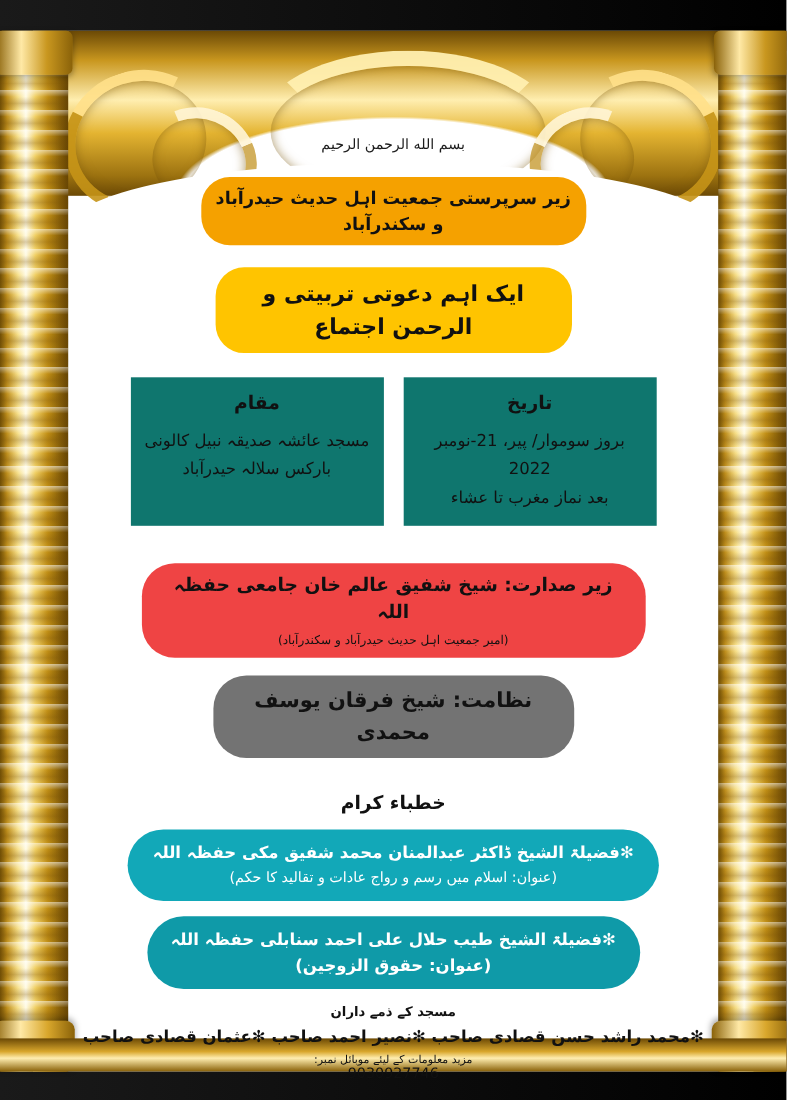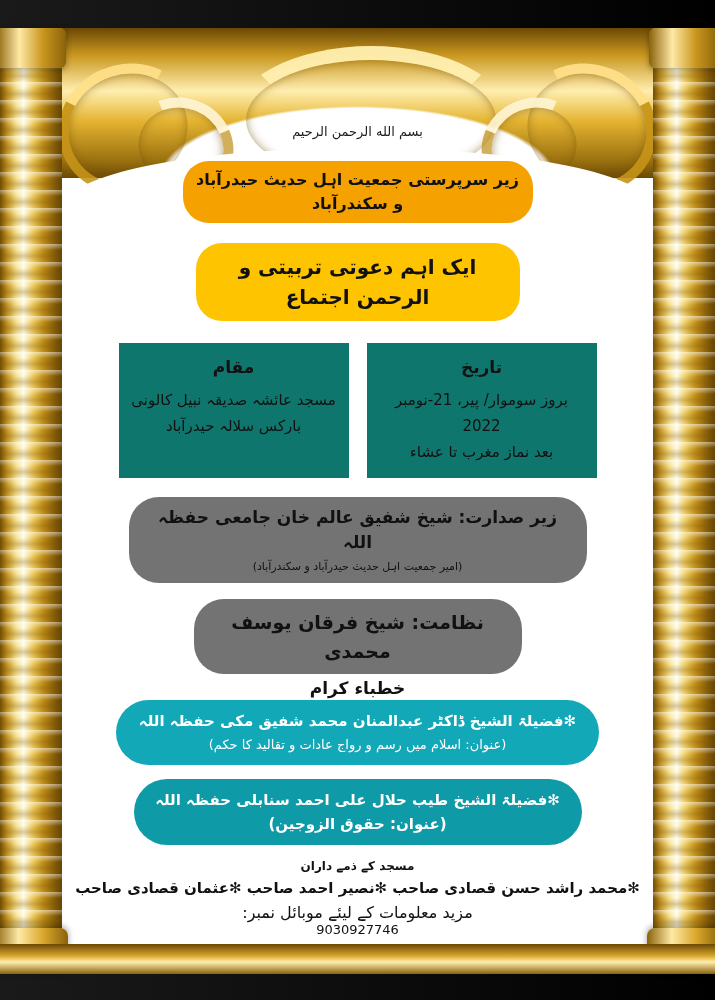--- a/index.html
+++ b/index.html
@@ -103,44 +103,44 @@
     display:flex;flex-direction:row-reverse;justify-content:center;
     gap:18px;margin-top:22px;
   }
   .box{
     background:#0f766e;width:214px;padding:10px 8px 12px;
     font-size:15px;line-height:1.75;color:#111;
   }
   .box .bx-title{font-size:17px;font-weight:bold;margin-bottom:4px;display:block;}
   .box .bx-line{display:block;}
   .band-cream{
-    background:#737373;margin-top:19px;padding:8px 14px;
+    background:#ef4444;margin-top:34px;padding:8px 14px;
     width:430px;border-radius:30px;font-size:17px;font-weight:bold;color:#111;
   }
   .band-cream .sub{display:block;font-size:11px;font-weight:normal;margin-top:3px;}
   .band-cream2{
     background:#737373;margin-top:16px;padding:9px 14px;
     width:300px;border-radius:30px;font-size:19px;font-weight:bold;color:#111;
   }
   .khutba{
-    margin-top:4px;font-size:17px;font-weight:bold;color:#111;
+    margin-top:31px;font-size:17px;font-weight:bold;color:#111;
   }
   .band-teal{
-    background:#12a8b8;margin-top:2px;padding:9px 14px;
+    background:#12a8b8;margin-top:14px;padding:9px 14px;
     width:455px;border-radius:34px;color:#fff;font-size:15px;line-height:1.6;font-weight:bold;
   }
   .band-teal .sub{display:block;font-size:13px;font-weight:normal;margin-top:2px;}
   .band-teal2{
     background:#0f9aa8;margin-top:14px;padding:9px 14px;
     width:420px;border-radius:34px;color:#fff;font-size:15px;line-height:1.6;font-weight:bold;
   }
   .footer{margin-top:14px;color:#111;}
   .f-title{font-size:12px;font-weight:bold;}
   .f-names{font-size:15px;font-weight:bold;margin-top:4px;line-height:1.5;}
-  .f-contact{font-size:16px;margin-top:4px;}
+  .f-contact{font-size:10px;margin-top:4px;}
   .f-phone{font-size:13px;font-weight:normal;text-align:center;}
 </style>
 </head>
 <body>
 
 <div class="poster">
 
   <div class="frame-outer"></div>
   <div class="frame-inner"></div>
 

